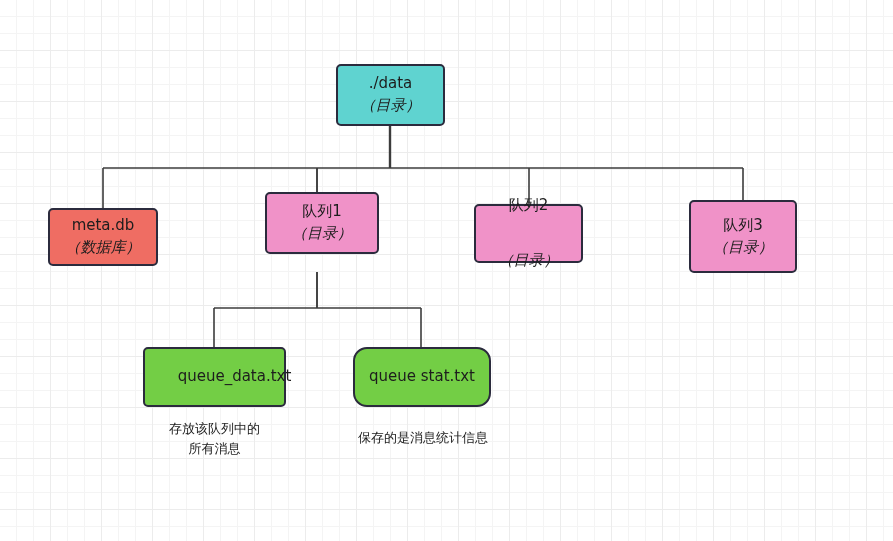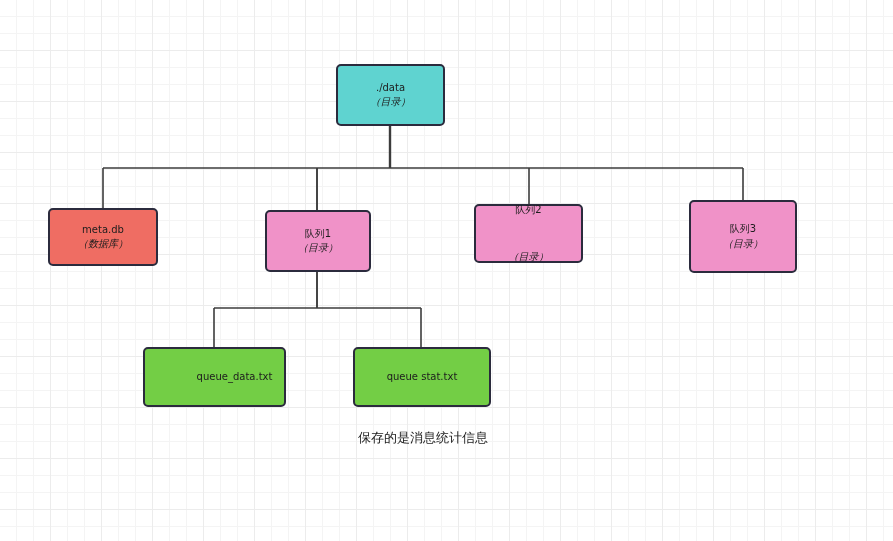--- a/index.html
+++ b/index.html
@@ -44,21 +44,21 @@
   .node {
     position: absolute;
     box-sizing: border-box;
     border: 2px solid #2b2b3d;
     border-radius: 5px;
     display: flex;
     flex-direction: column;
     align-items: center;
     justify-content: center;
     color: #1d1d1d;
-    font-size: 10px;
+    font-size: 15px;
     line-height: 1.45;
     text-align: center;
     white-space: nowrap;
   }
 
   .node .line2 {
     display: block;
     font-style: italic;
   }
 
@@ -100,41 +100,45 @@
   <div class="node" style="left:336px; top:64px; width:109px; height:62px; background:#5fd3d0;">
     <span>./data</span>
     <span class="line2">（目录）</span>
   </div>
 
   <div class="node" style="left:48px; top:208px; width:110px; height:58px; background:#ef6d63;">
     <span>meta.db</span>
     <span class="line2">（数据库）</span>
   </div>
 
-  <div class="node" style="left:265px; top:210px; width:106px; height:62px; background:#f092c8;">
+  <div class="node" style="left:265px; top:192px; width:114px; height:62px; background:#f092c8;">
     <span>队列1</span>
     <span class="line2">（目录）</span>
   </div>
 
   <div class="node" style="left:474px; top:204px; width:109px; height:59px; background:#f092c8;gap:33px;">
     <span>队列2</span>
     <span class="line2">（目录）</span>
   </div>
 
   <div class="node" style="left:689px; top:200px; width:108px; height:73px; background:#f092c8;">
     <span>队列3</span>
     <span class="line2">（目录）</span>
   </div>
 
   <div class="node" style="left:143px; top:347px; width:143px; height:60px; background:#73ce45;padding-left:40px;">
     <span>queue_data.txt</span>
   </div>
 
-  <div class="node" style="left:353px; top:347px; width:138px; height:60px; background:#73ce45;">
+  <div class="node" style="left:353px; top:347px; width:138px; height:60px; background:#73ce45;border-radius:14px;">
     <span>queue stat.txt</span>
   </div>
 
+  <div class="caption" style="left:143px; top:419px; width:143px;">
+    <span>存放该队列中的</span><br>
+    <span>所有消息</span>
+  </div>
 
   <div class="caption" style="left:343px; top:428px; width:160px;text-align:center;">
     <span>保存的是消息统计信息</span>
   </div>
 
 </div>
 
 </body></html>

